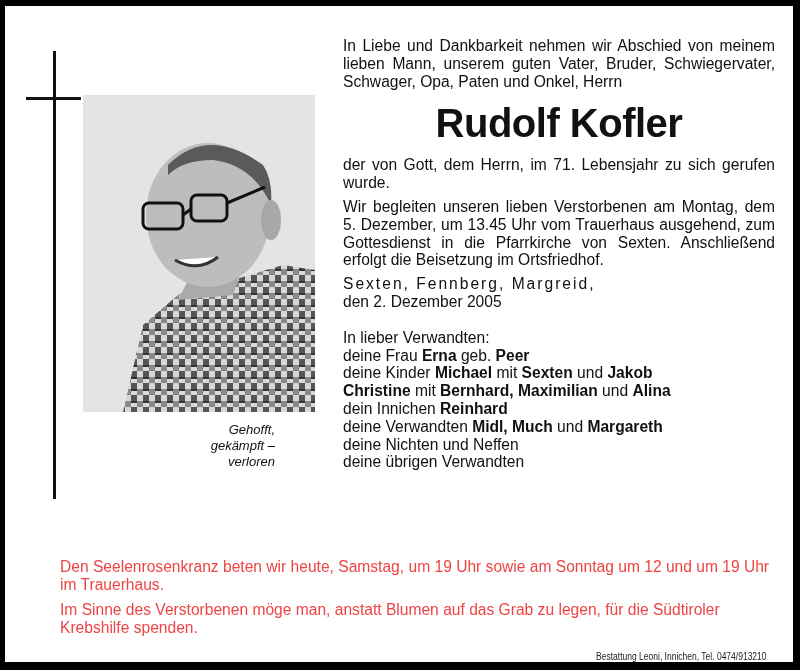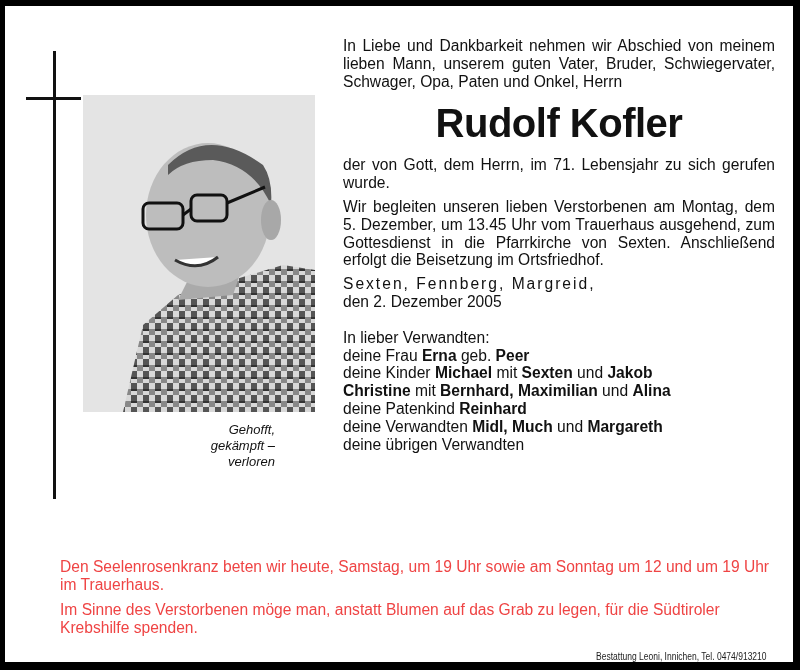--- a/index.html
+++ b/index.html
@@ -104,22 +104,23 @@
       <p class="justify">der von Gott, dem Herrn, im 71. Lebensjahr zu sich gerufen wurde.</p>
       <p class="justify gap">Wir begleiten unseren lieben Verstorbenen am Montag, dem 5. Dezember, um 13.45 Uhr vom Trauerhaus ausgehend, zum Gottesdienst in die Pfarrkirche von Sexten. Anschließend erfolgt die Beisetzung im Ortsfriedhof.</p>
       <p class="place gap">Sexten, Fennberg, Margreid,</p>
       <p>den 2. Dezember 2005</p>
 
       <div class="mem">
         <span class="line">In lieber Verwandten:</span>
         <span class="line"><span>deine Frau </span><b>Erna</b><span> geb. </span><b>Peer</b></span>
         <span class="line"><span>deine Kinder </span><b>Michael</b><span> mit </span><b>Sexten</b><span> und </span><b>Jakob</b></span>
         <span class="line"><b>Christine</b><span> mit </span><b>Bernhard, Maximilian</b><span> und </span><b>Alina</b></span>
-        <span class="line"><span>deine Patenkind </span><b>Reinhard</b></span>
+        <span class="line"><span>dein Innichen </span><b>Reinhard</b></span>
         <span class="line"><span>deine Verwandten </span><b>Midl, Much</b><span> und </span><b>Margareth</b></span>
+        <span class="line"><span>deine Nichten und Neffen</span></span>
         <span class="line"><span>deine übrigen Verwandten</span></span>
       </div>
     </div>
 
     <div class="bottom">
       <p>Den Seelenrosenkranz beten wir heute, Samstag, um 19 Uhr sowie am Sonntag um 12 und um 19 Uhr im Trauerhaus.</p>
       <p>Im Sinne des Verstorbenen möge man, anstatt Blumen auf das Grab zu legen, für die Südtiroler Krebshilfe spenden.</p>
     </div>
 
     <div class="footer">Bestattung Leoni, Innichen, Tel. 0474/913210</div>

